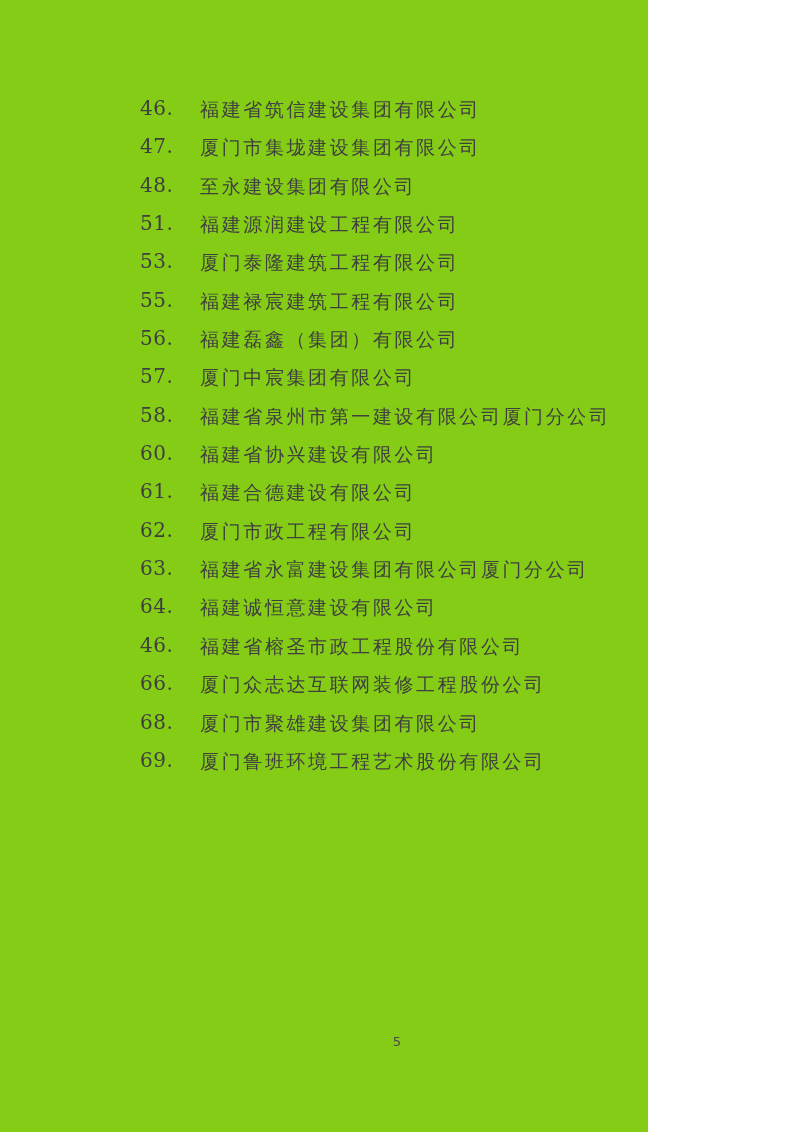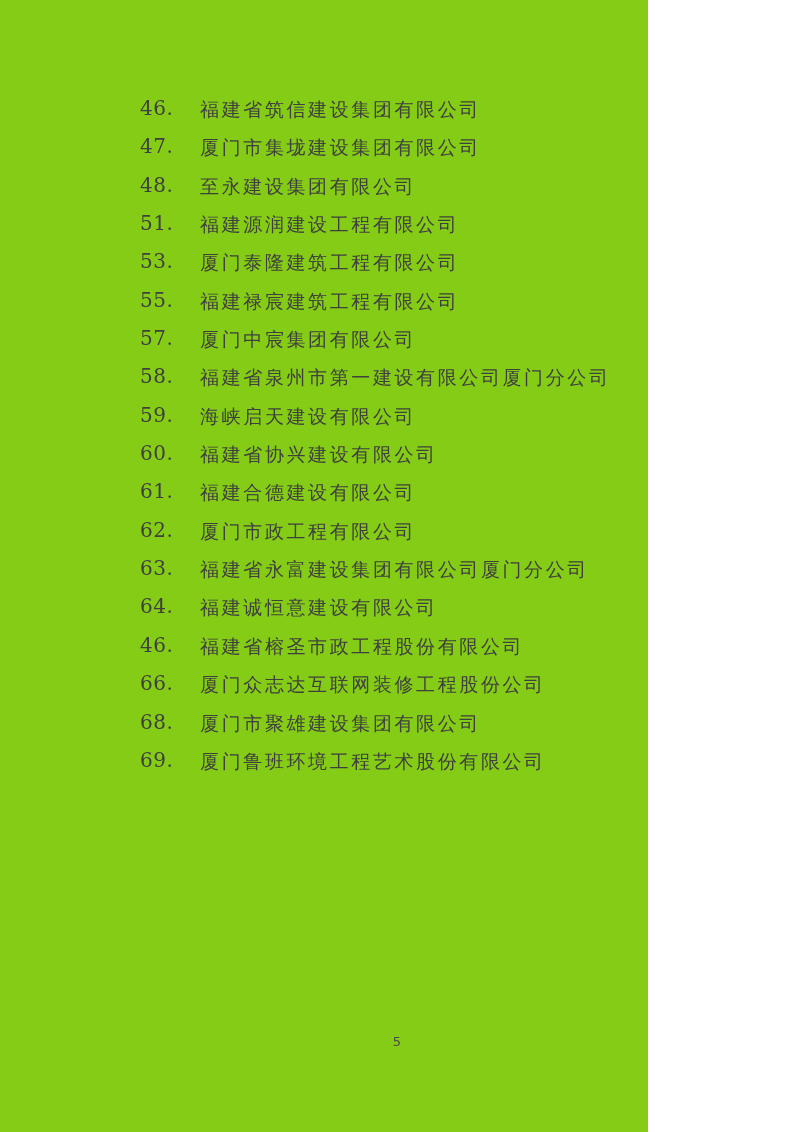--- a/index.html
+++ b/index.html
@@ -85,35 +85,35 @@
     <span class="row-num">53.</span>
     <span class="row-name">厦门泰隆建筑工程有限公司</span>
   </li>
 
 
   <li class="list-row">
     <span class="row-num">55.</span>
     <span class="row-name">福建禄宸建筑工程有限公司</span>
   </li>
 
+  <li class="list-row">
+    <span class="row-num">56.</span>
+    <span class="row-name">福建磊鑫（集团）有限公司</span>
+  </li>
 
   <li class="list-row">
     <span class="row-num">57.</span>
     <span class="row-name">厦门中宸集团有限公司</span>
   </li>
 
   <li class="list-row">
     <span class="row-num">58.</span>
     <span class="row-name">福建省泉州市第一建设有限公司厦门分公司</span>
   </li>
 
-  <li class="list-row">
-    <span class="row-num">59.</span>
-    <span class="row-name">海峡启天建设有限公司</span>
-  </li>
 
   <li class="list-row">
     <span class="row-num">60.</span>
     <span class="row-name">福建省协兴建设有限公司</span>
   </li>
 
   <li class="list-row">
     <span class="row-num">61.</span>
     <span class="row-name">福建合德建设有限公司</span>
   </li>

